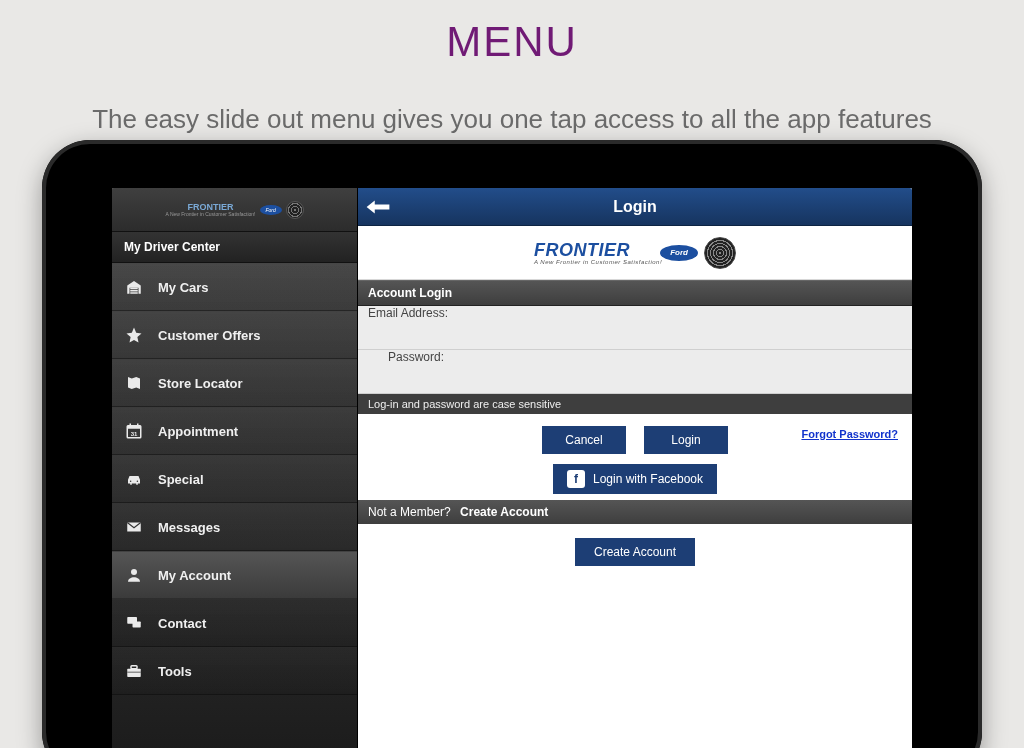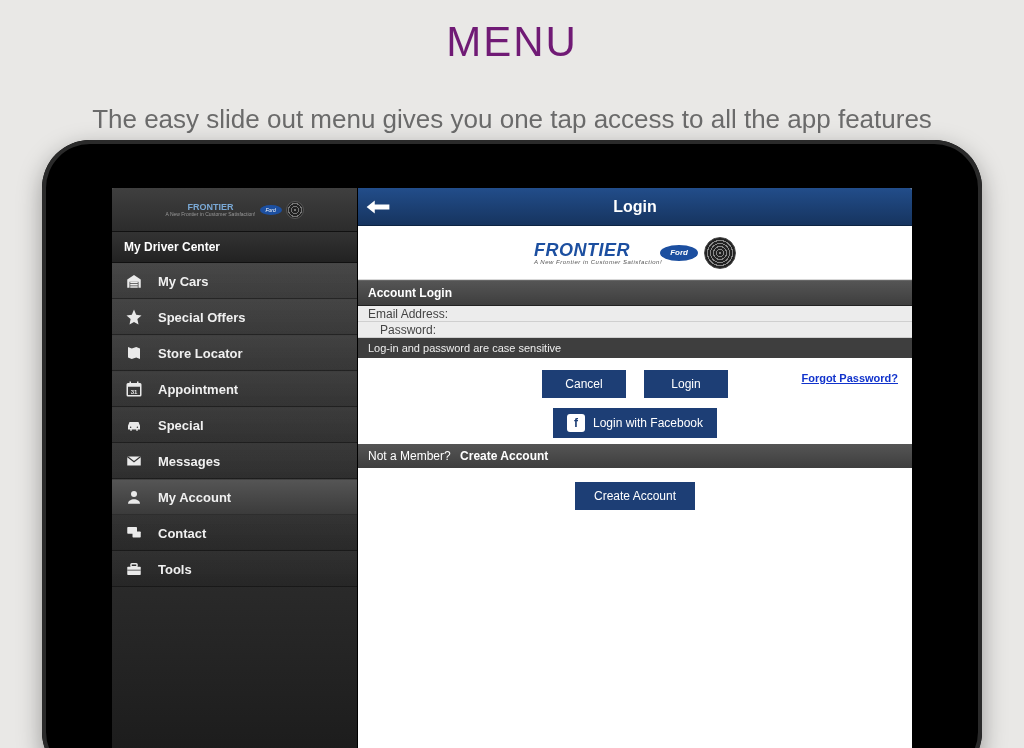--- a/index.html
+++ b/index.html
@@ -37,21 +37,21 @@
   .mini-logo .txt small{display:block;font-size:5px;color:#999;font-weight:normal;}
   .mini-logo .tire { width:18px;height:18px;border-radius:50%; background:
       repeating-radial-gradient(circle,#777 0 1px,#222 1px 3px); border:1px solid #555;}
   .mini-logo .oval { width:22px;height:10px;border-radius:50%;background:#1c4fa0;display:flex;align-items:center;justify-content:center;font-size:5px;color:#fff;font-style:italic;}
 
   .sidebar-header {
     padding: 8px 12px; font-weight: bold; font-size: 12px; color:#fff;
     background: linear-gradient(to bottom,#333,#222); border-bottom:1px solid #111;
   }
   .nav-item {
-    display:flex; align-items:center; gap:14px; height:36px; padding:0 12px;
+    display:flex; align-items:center; gap:14px; height:48px; padding:0 12px;
     border-bottom:1px solid rgba(0,0,0,.45); border-top:1px solid rgba(255,255,255,.04);
     cursor:pointer; font-weight:bold; color:#f0f0f0;
     background: linear-gradient(to bottom, rgba(255,255,255,.02), rgba(0,0,0,.08));
   }
   .nav-item.active {
     background: linear-gradient(to bottom,#555,#3b3b3b);
   }
   .nav-item .ico { width:20px; display:flex; align-items:center; justify-content:center; color:#eaeaea; }
   .nav-item .ico svg { width:18px; height:18px; fill:#eaeaea; }
 
@@ -71,22 +71,22 @@
   .brand-logo .word { font-weight:800; font-size:18px; color:#1c4fa0; font-style:italic; letter-spacing:.5px; line-height:1;}
   .brand-logo .word small{ display:block; font-size:6px; font-style:italic; font-weight:normal; color:#555;}
   .brand-logo .tire { width:32px;height:32px;border-radius:50%; background:
       repeating-radial-gradient(circle,#888 0 1px,#222 1px 3px); border:1px solid #444;}
   .brand-logo .oval { width:38px;height:16px;border-radius:50%;background:#1c4fa0;display:flex;align-items:center;justify-content:center;color:#fff;font-size:8px;font-style:italic;font-weight:bold; margin-left:-8px;}
 
   .section-bar {
     background: linear-gradient(to bottom,#555,#3e3e3e); color:#fff; font-weight:bold;
     font-size:12px; padding:5px 10px; border-top:1px solid #666; border-bottom:1px solid #222;
   }
-  .field-row { display:flex; align-items:flex-end; height:16px; padding:0 10px; background:#ececec; border-bottom:1px solid #cfcfcf;}
-  .field-row.indent { padding-left:22px; }
+  .field-row { display:flex; align-items:flex-start; height:44px; padding:0 10px; background:#ececec; border-bottom:1px solid #cfcfcf;}
+  .field-row.indent { padding-left:30px; }
   .field-row label { font-size:12px; color:#444; font-weight:500;}
   .hint-bar { background:#3e3e3e; color:#eee; font-size:11px; padding:4px 10px; }
 
   .btn-row { position:relative; display:flex; justify-content:center; gap:18px; padding:12px 10px 6px; }
   .btn {
     min-width:84px; padding:7px 16px; background:#1d3e75; color:#fff; font-size:12px;
     border:none; cursor:pointer;
   }
   .btn.fb { display:flex; align-items:center; gap:8px; padding:6px 14px; }
   .fb-badge { width:18px;height:18px;background:#fff;border-radius:3px;display:flex;align-items:center;justify-content:center;color:#1d3e75;font-weight:bold;font-family:Arial;}
@@ -128,21 +128,21 @@
             </svg>
           </span>
         <span>My Cars</span>
       </div>
       <div class="nav-item">
         <span class="ico">
             <svg viewBox="0 0 24 24">
               <path d="M12 2l2.9 6.9L22 10l-5.5 4.8L18 22l-6-3.5L6 22l1.5-7.2L2 10l7.1-1.1z"></path>
             </svg>
           </span>
-        <span>Special Offers</span>
+        <span>Customer Offers</span>
       </div>
       <div class="nav-item">
         <span class="ico">
             <svg viewBox="0 0 24 24">
               <path d="M4 4l5 2 6-2 5 2v14l-5-2-6 2-5-2zM9 6v12M15 4v12"></path>
             </svg>
           </span>
         <span>Store Locator</span>
       </div>
       <div class="nav-item">

